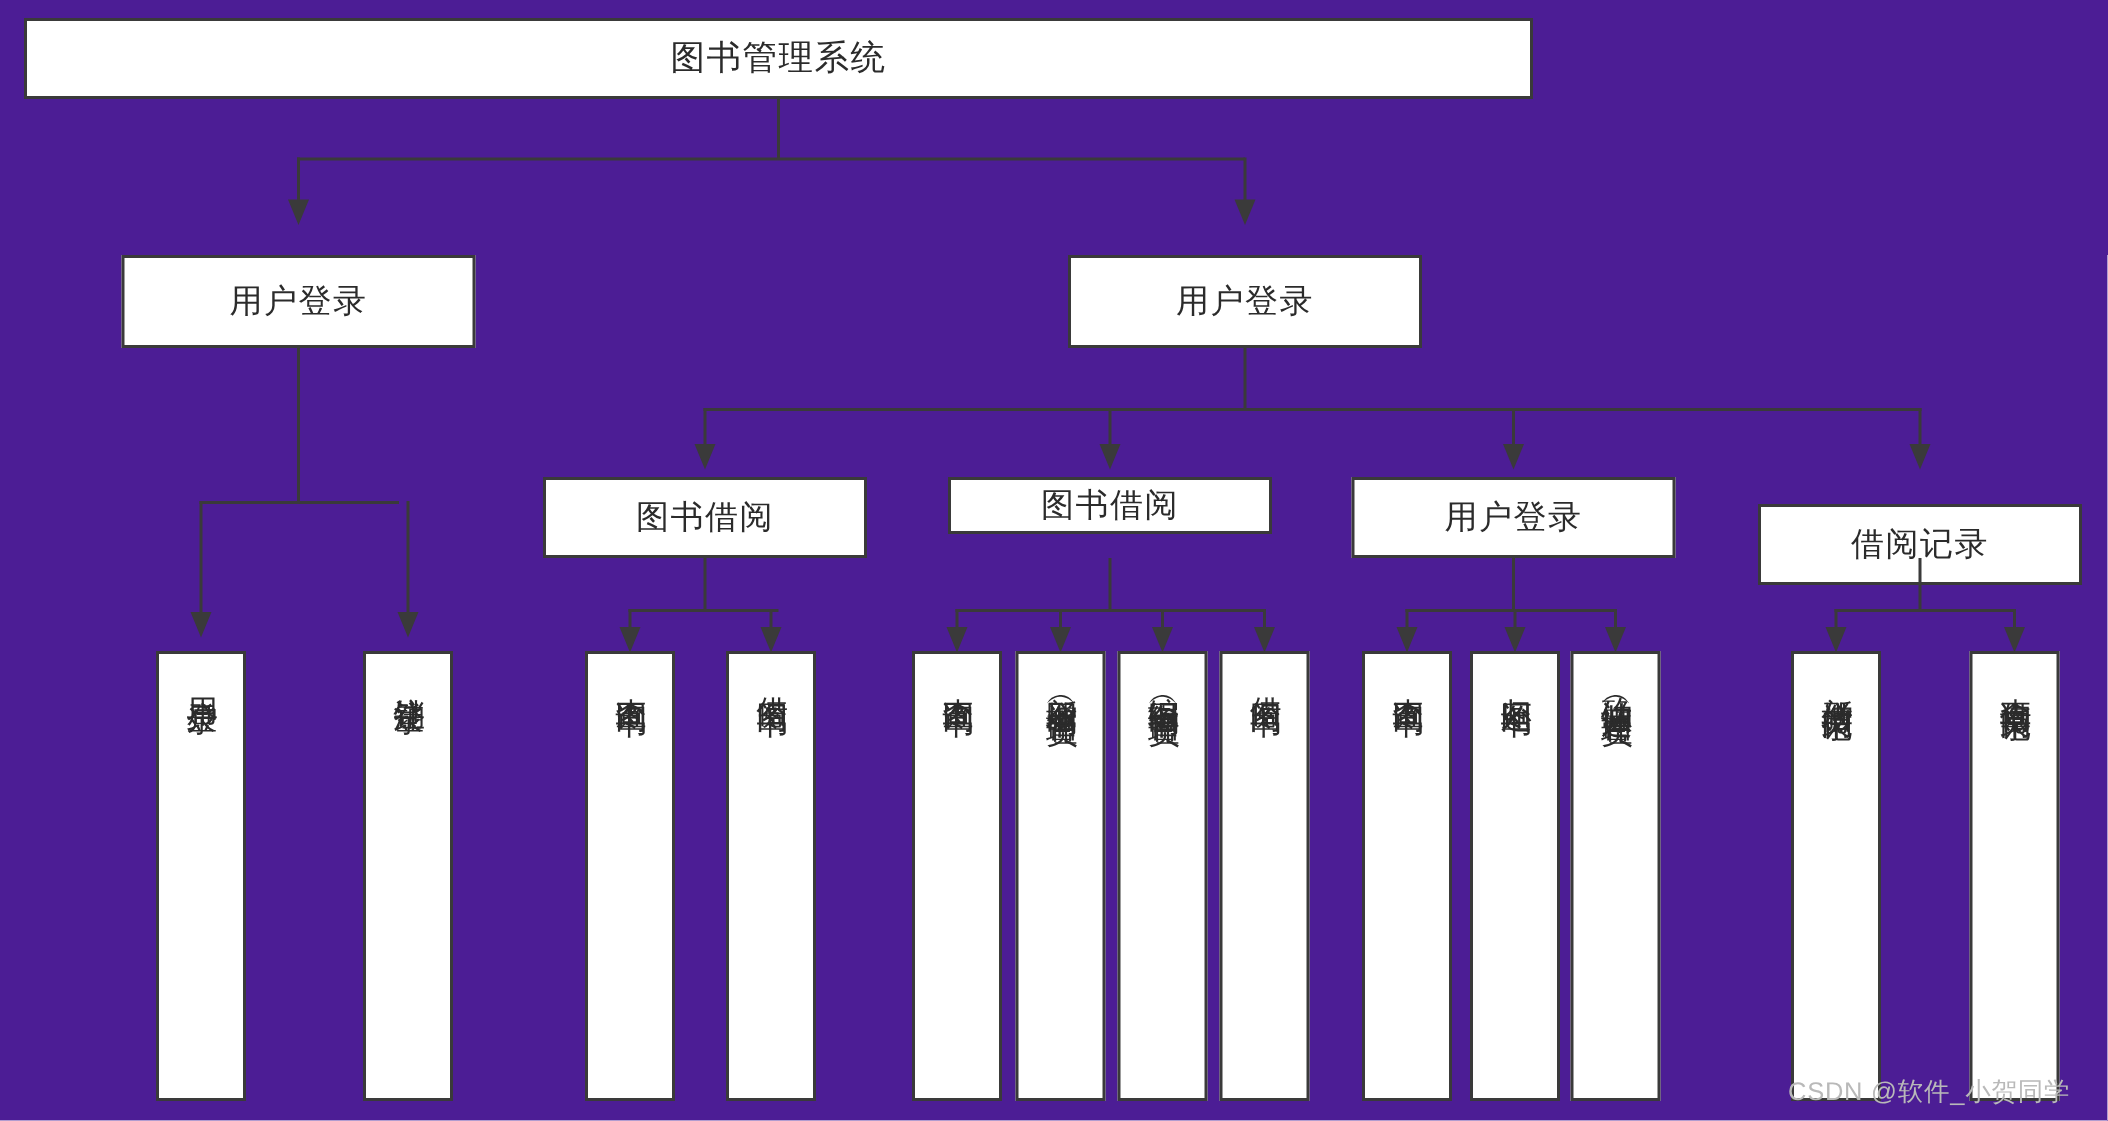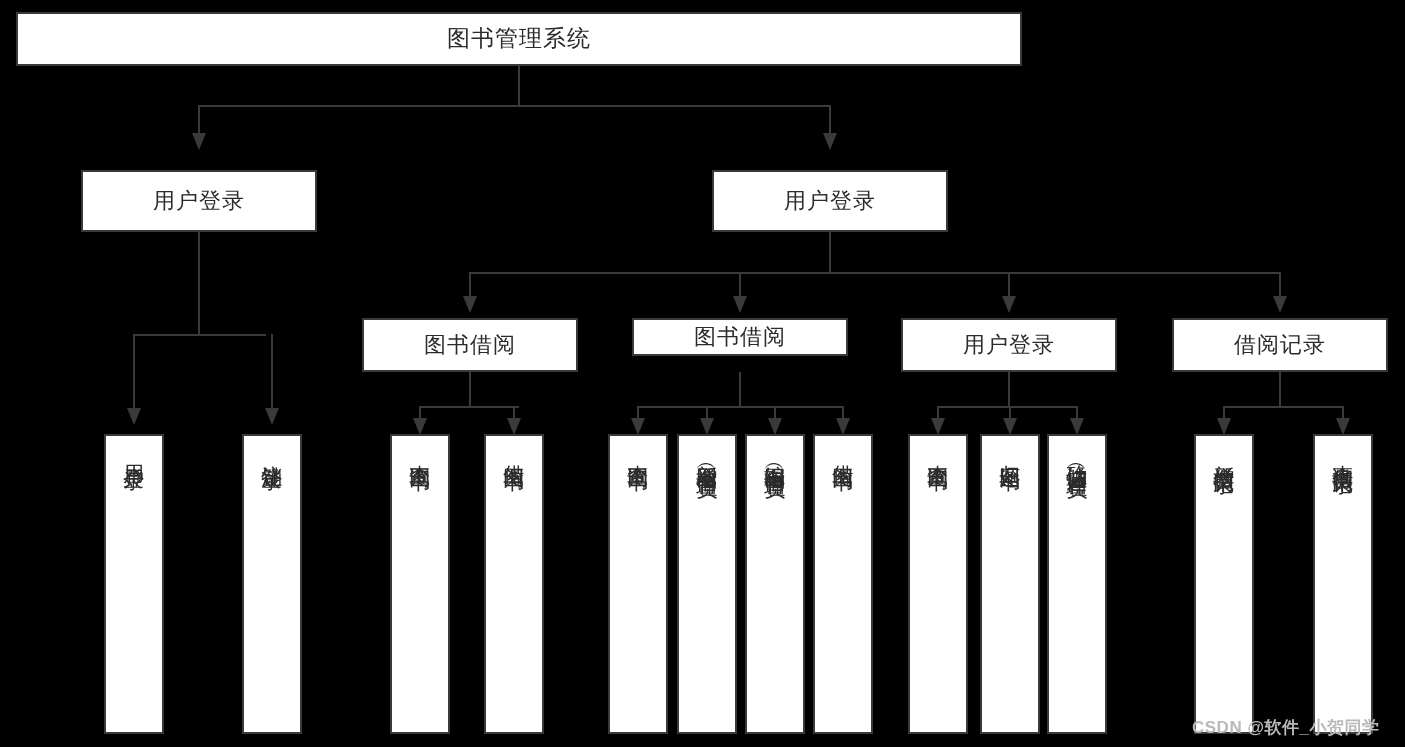--- a/index.html
+++ b/index.html
@@ -4,21 +4,21 @@
 <style>
   html,body{margin:0;padding:0;background:#ffffff;}
   body{
     font-family:"Liberation Sans","DejaVu Sans",sans-serif;
     -webkit-font-smoothing:antialiased;
   }
   #stage{
     position:relative;
     width:1405px;
     height:747px;
-    background:#000000;
+    background:#4c1d95;
     overflow:hidden;
   }
   
   .node{
     position:absolute;
     box-sizing:border-box;
     border:2px solid #3a3a3a;
     background:#ffffff;
     display:flex;
     align-items:center;
@@ -116,21 +116,21 @@
 
   <div class="node h" style="left:362px;top:318px;width:216px;height:54px;">
     <span>图书借阅</span>
   </div>
   <div class="node h" style="left:632px;top:318px;width:216px;height:38px;">
     <span>图书借阅</span>
   </div>
   <div class="node h" style="left:901px;top:318px;width:216px;height:54px;">
     <span>用户登录</span>
   </div>
-  <div class="node h" style="left:1172px;top:318px;width:216px;height:54px;">
+  <div class="node h" style="left:1172px;top:336px;width:216px;height:54px;">
     <span>借阅记录</span>
   </div>
 
   <div class="ln vl" style="left:469px;top:372px;height:36px;"></div>
   <div class="ln hl" style="left:419px;top:406px;width:100px;"></div>
   <div class="ln vl" style="left:419px;top:406px;height:14px;"></div>
   <div class="arrow" style="left:413px;top:418px;"></div>
   <div class="ln vl" style="left:513px;top:406px;height:14px;"></div>
   <div class="arrow" style="left:507px;top:418px;"></div>
 
@@ -198,15 +198,15 @@
     <span class="vtext">确认归还（管理员）</span>
   </div>
 
   <div class="node v" style="left:1194px;top:434px;width:60px;height:300px;">
     <span class="vtext">新增借阅记录</span>
   </div>
   <div class="node v" style="left:1313px;top:434px;width:60px;height:300px;">
     <span class="vtext">查询借阅记录</span>
   </div>
 
-  <div id="watermark" style="left:1192px;top:716px;font-weight:bold;">CSDN @软件_小贺同学</div>
+  <div id="watermark" style="left:1192px;top:716px;">CSDN @软件_小贺同学</div>
 
 </div>
 
 </body></html>

